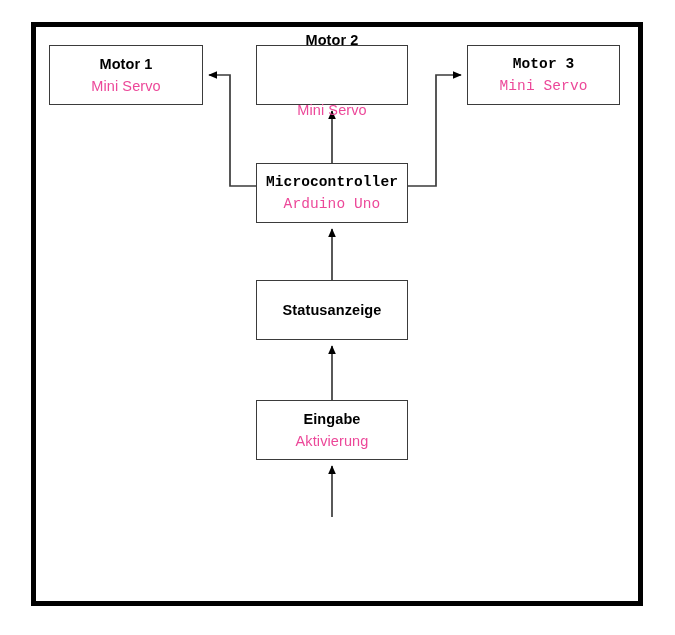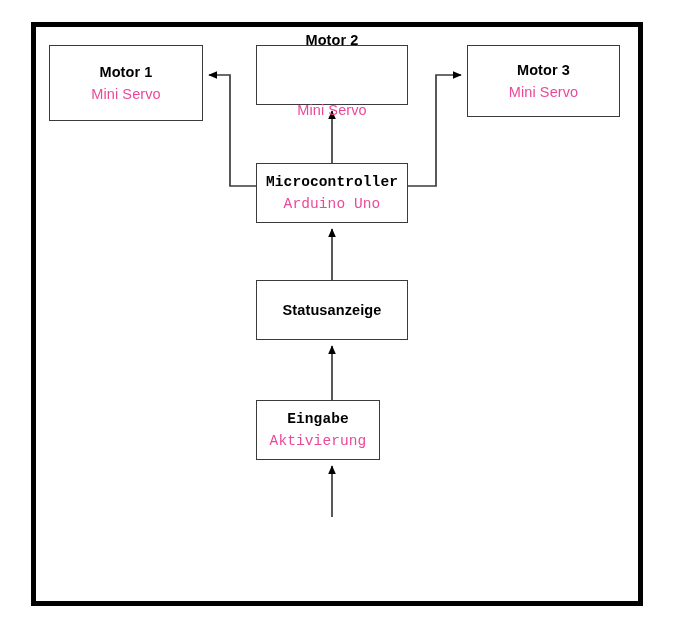--- a/index.html
+++ b/index.html
@@ -58,26 +58,26 @@
     letter-spacing: 0.1px;
   }
   .node .subtitle {
     font-weight: normal;
     font-size: 14.5px;
     color: #ec4899;
     margin-top: 3px;
     letter-spacing: 0.1px;
   }
   
-  #node-motor1      { left: 49px;  top: 45px;  width: 154px; height: 76px; }
+  #node-motor1      { left: 49px;  top: 45px;  width: 154px; height: 60px; }
   #node-motor2      { left: 256px; top: 45px;  width: 152px; height: 60px; gap: 48px; }
-  #node-motor3      { left: 467px; top: 45px;  width: 153px; height: 72px; }
+  #node-motor3      { left: 467px; top: 45px;  width: 153px; height: 60px; font-family: Liberation Mono, monospace; }
   #node-controller  { left: 256px; top: 163px; width: 152px; height: 60px; font-family: Liberation Mono, monospace; }
   #node-status      { left: 256px; top: 280px; width: 152px; height: 60px; justify-content: center; }
-  #node-input       { left: 256px; top: 400px; width: 124px; height: 60px; font-family: Liberation Mono, monospace; }
+  #node-input       { left: 256px; top: 400px; width: 152px; height: 60px; }
   #node-activation  { left: 256px; top: 517px; width: 152px; height: 58px; }
 </style>
 </head>
 <body>
 
 <div id="canvas">
 
   <div class="outer-frame"></div>
 
   <svg class="connectors" viewBox="0 0 675 635" width="675" height="635" xmlns="http://www.w3.org/2000/svg">

